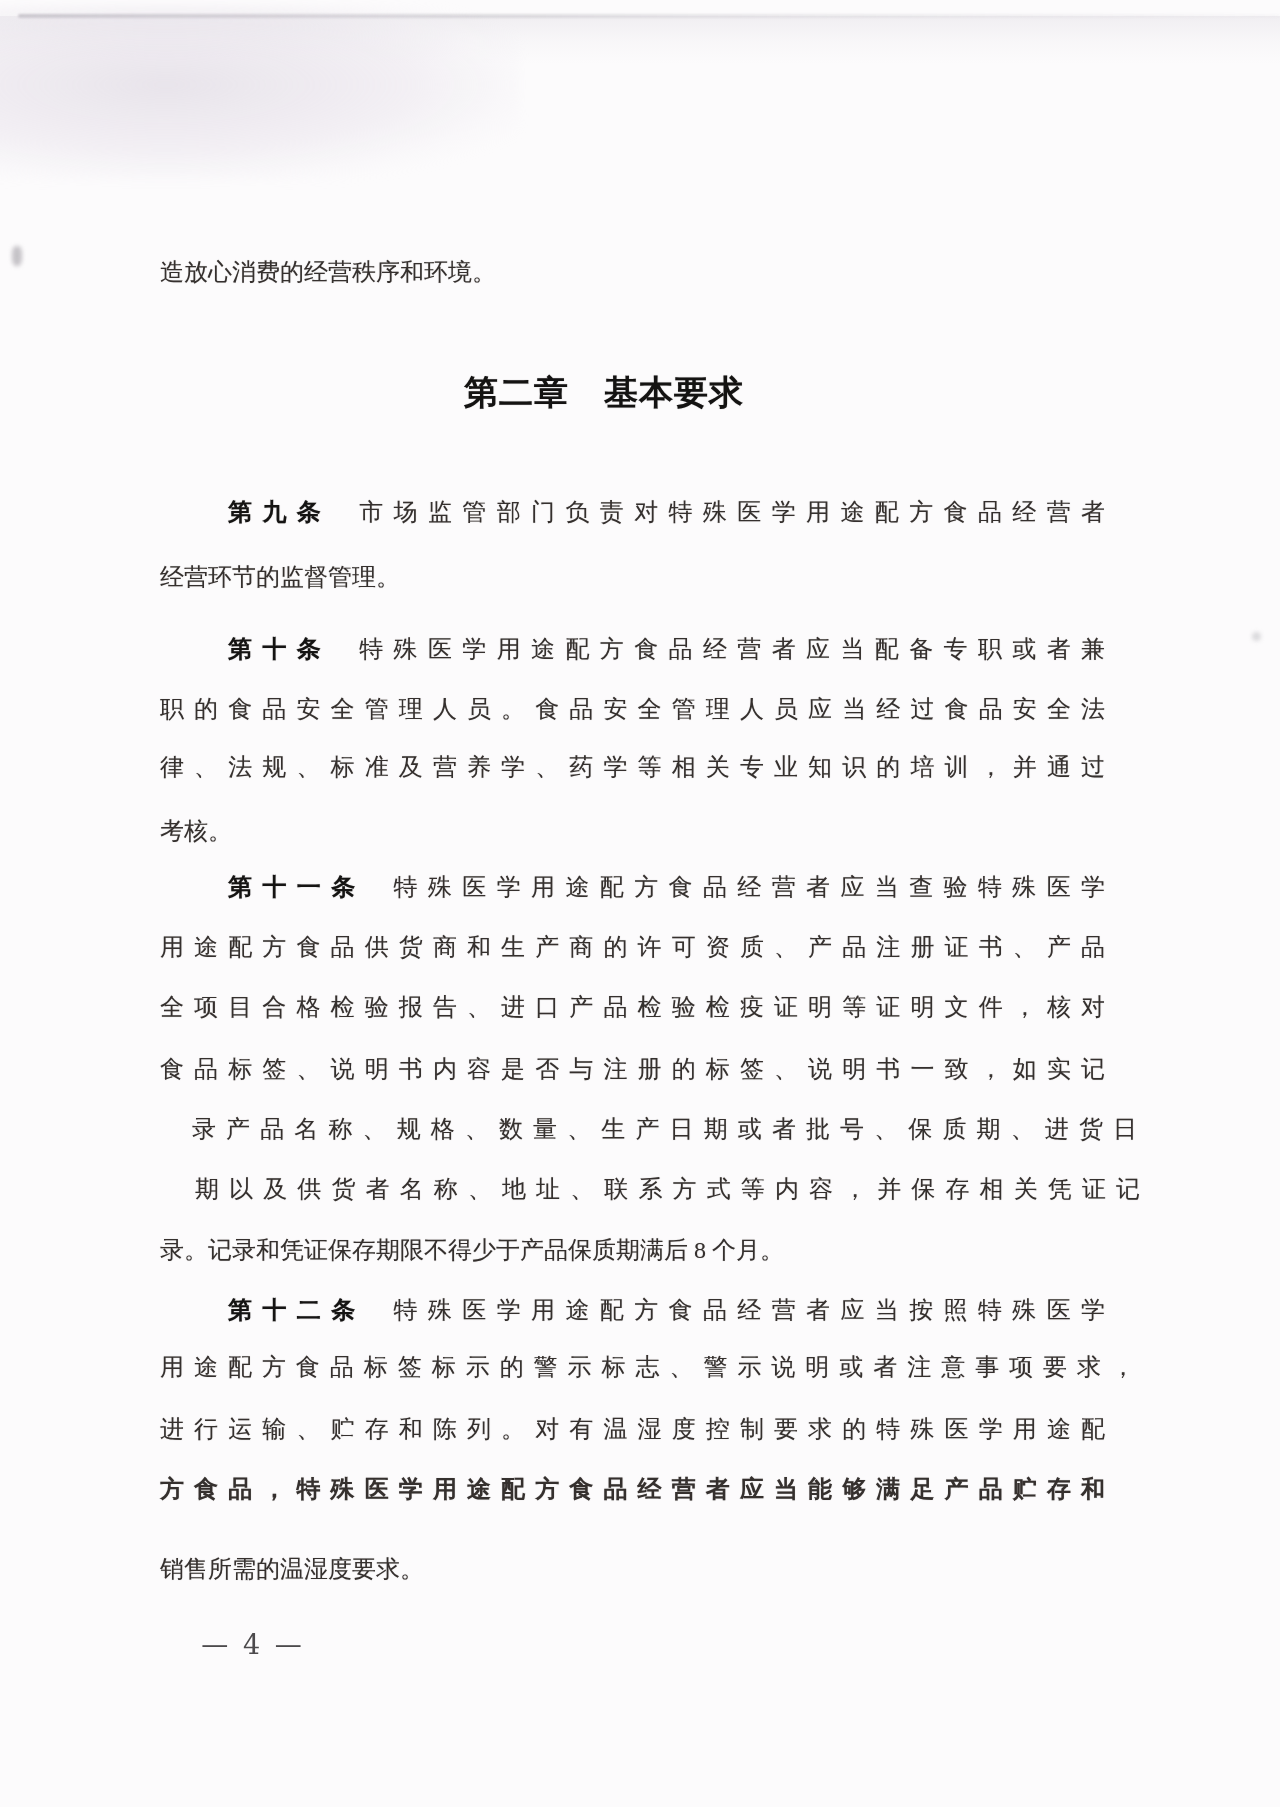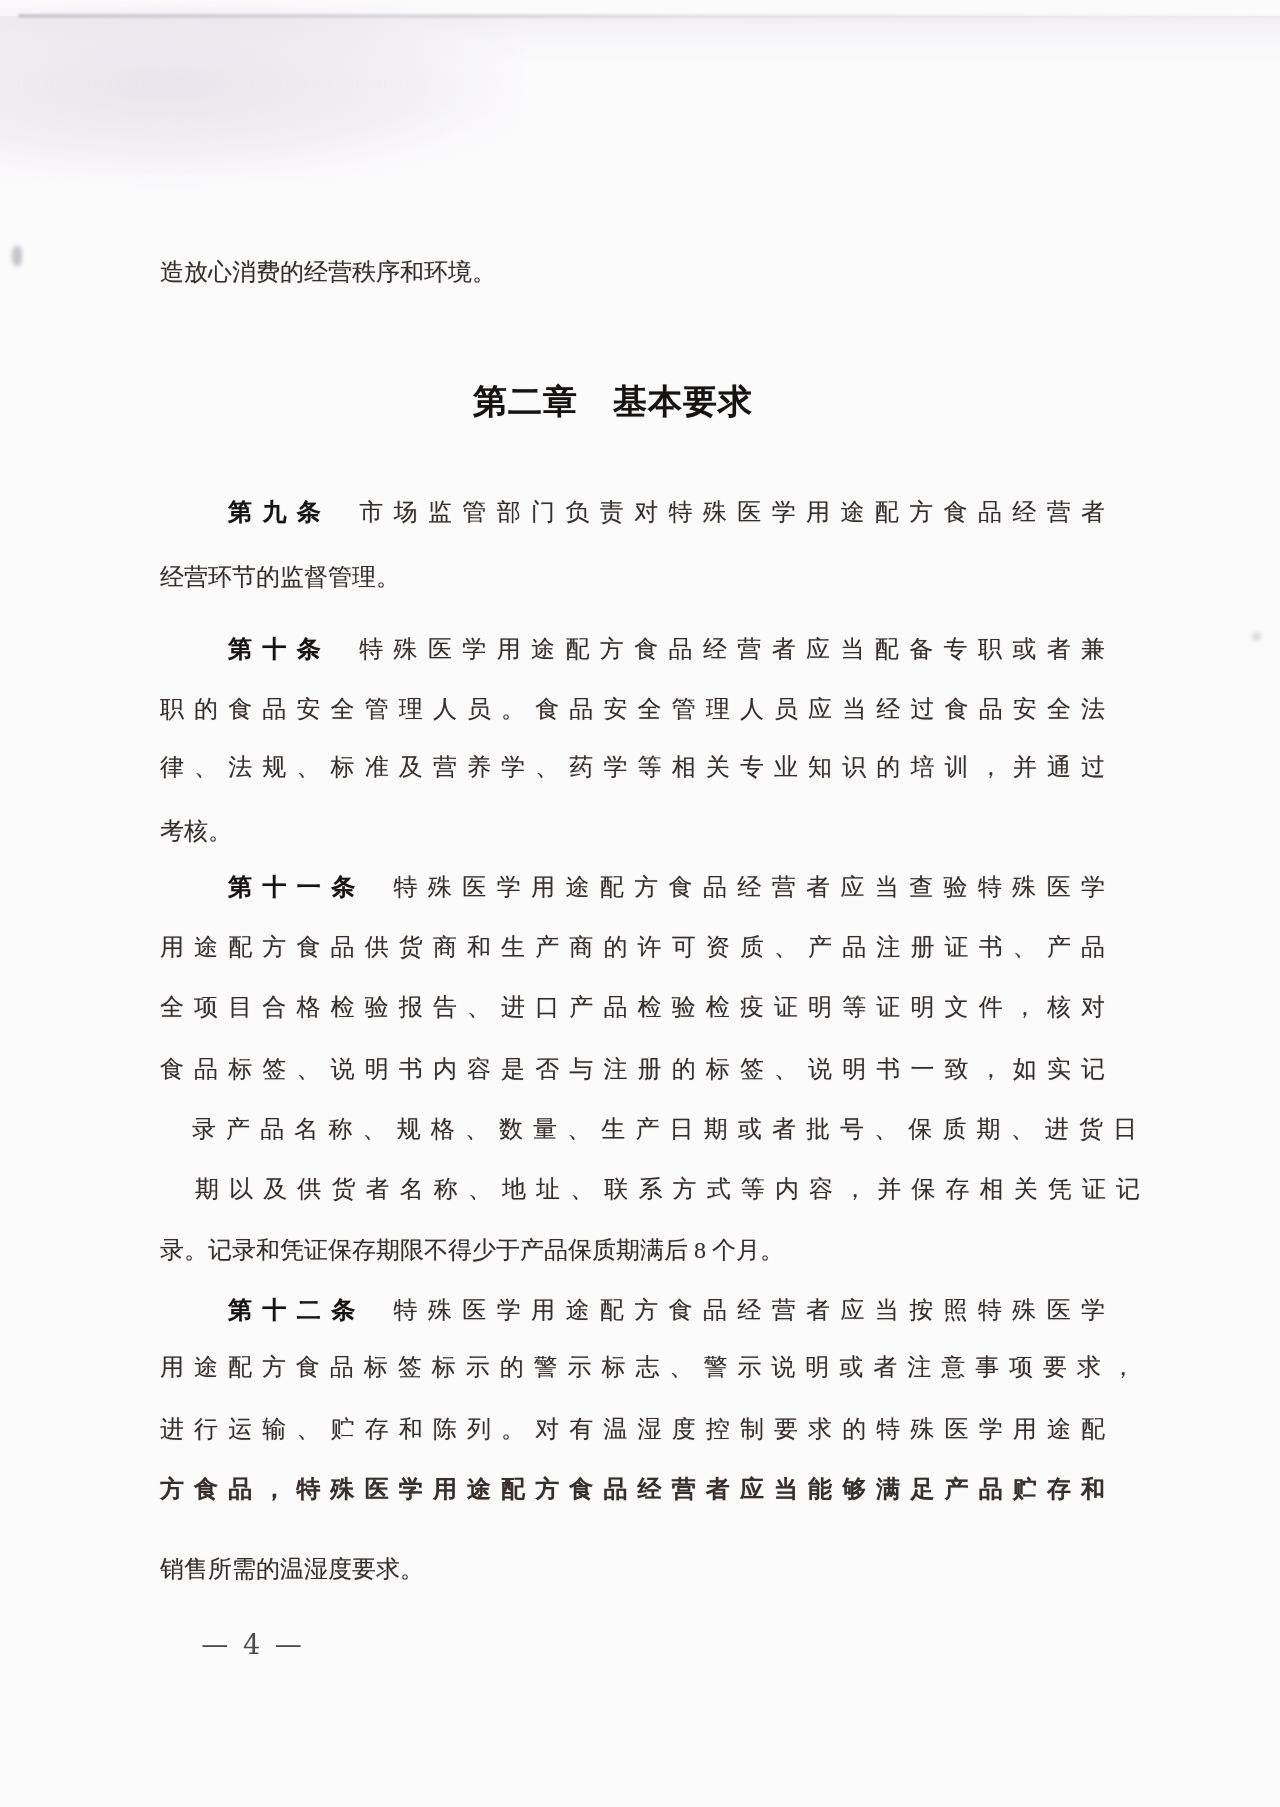--- a/index.html
+++ b/index.html
@@ -97,21 +97,21 @@
     font-weight: 700;
     font-family: Liberation Mono, monospace;
     color: #151413;
     margin-right: 28px;
     text-shadow: 0 0 1px rgba(20,18,16,0.4);
   }
   .chapter-heading {
     position: absolute;
     top: 368px; left: 160px;
     width: 880px;
-    margin: 13px;
+    margin: 4px;
     text-align: center;
     font-size: 34px;
     line-height: 40px;
     font-weight: 700;
     font-family: "Liberation Sans", sans-serif;
     color: #141312;
     letter-spacing: 1px;
     text-shadow: 0 0 1px rgba(20,18,16,0.4);
   }
   .page-number {

